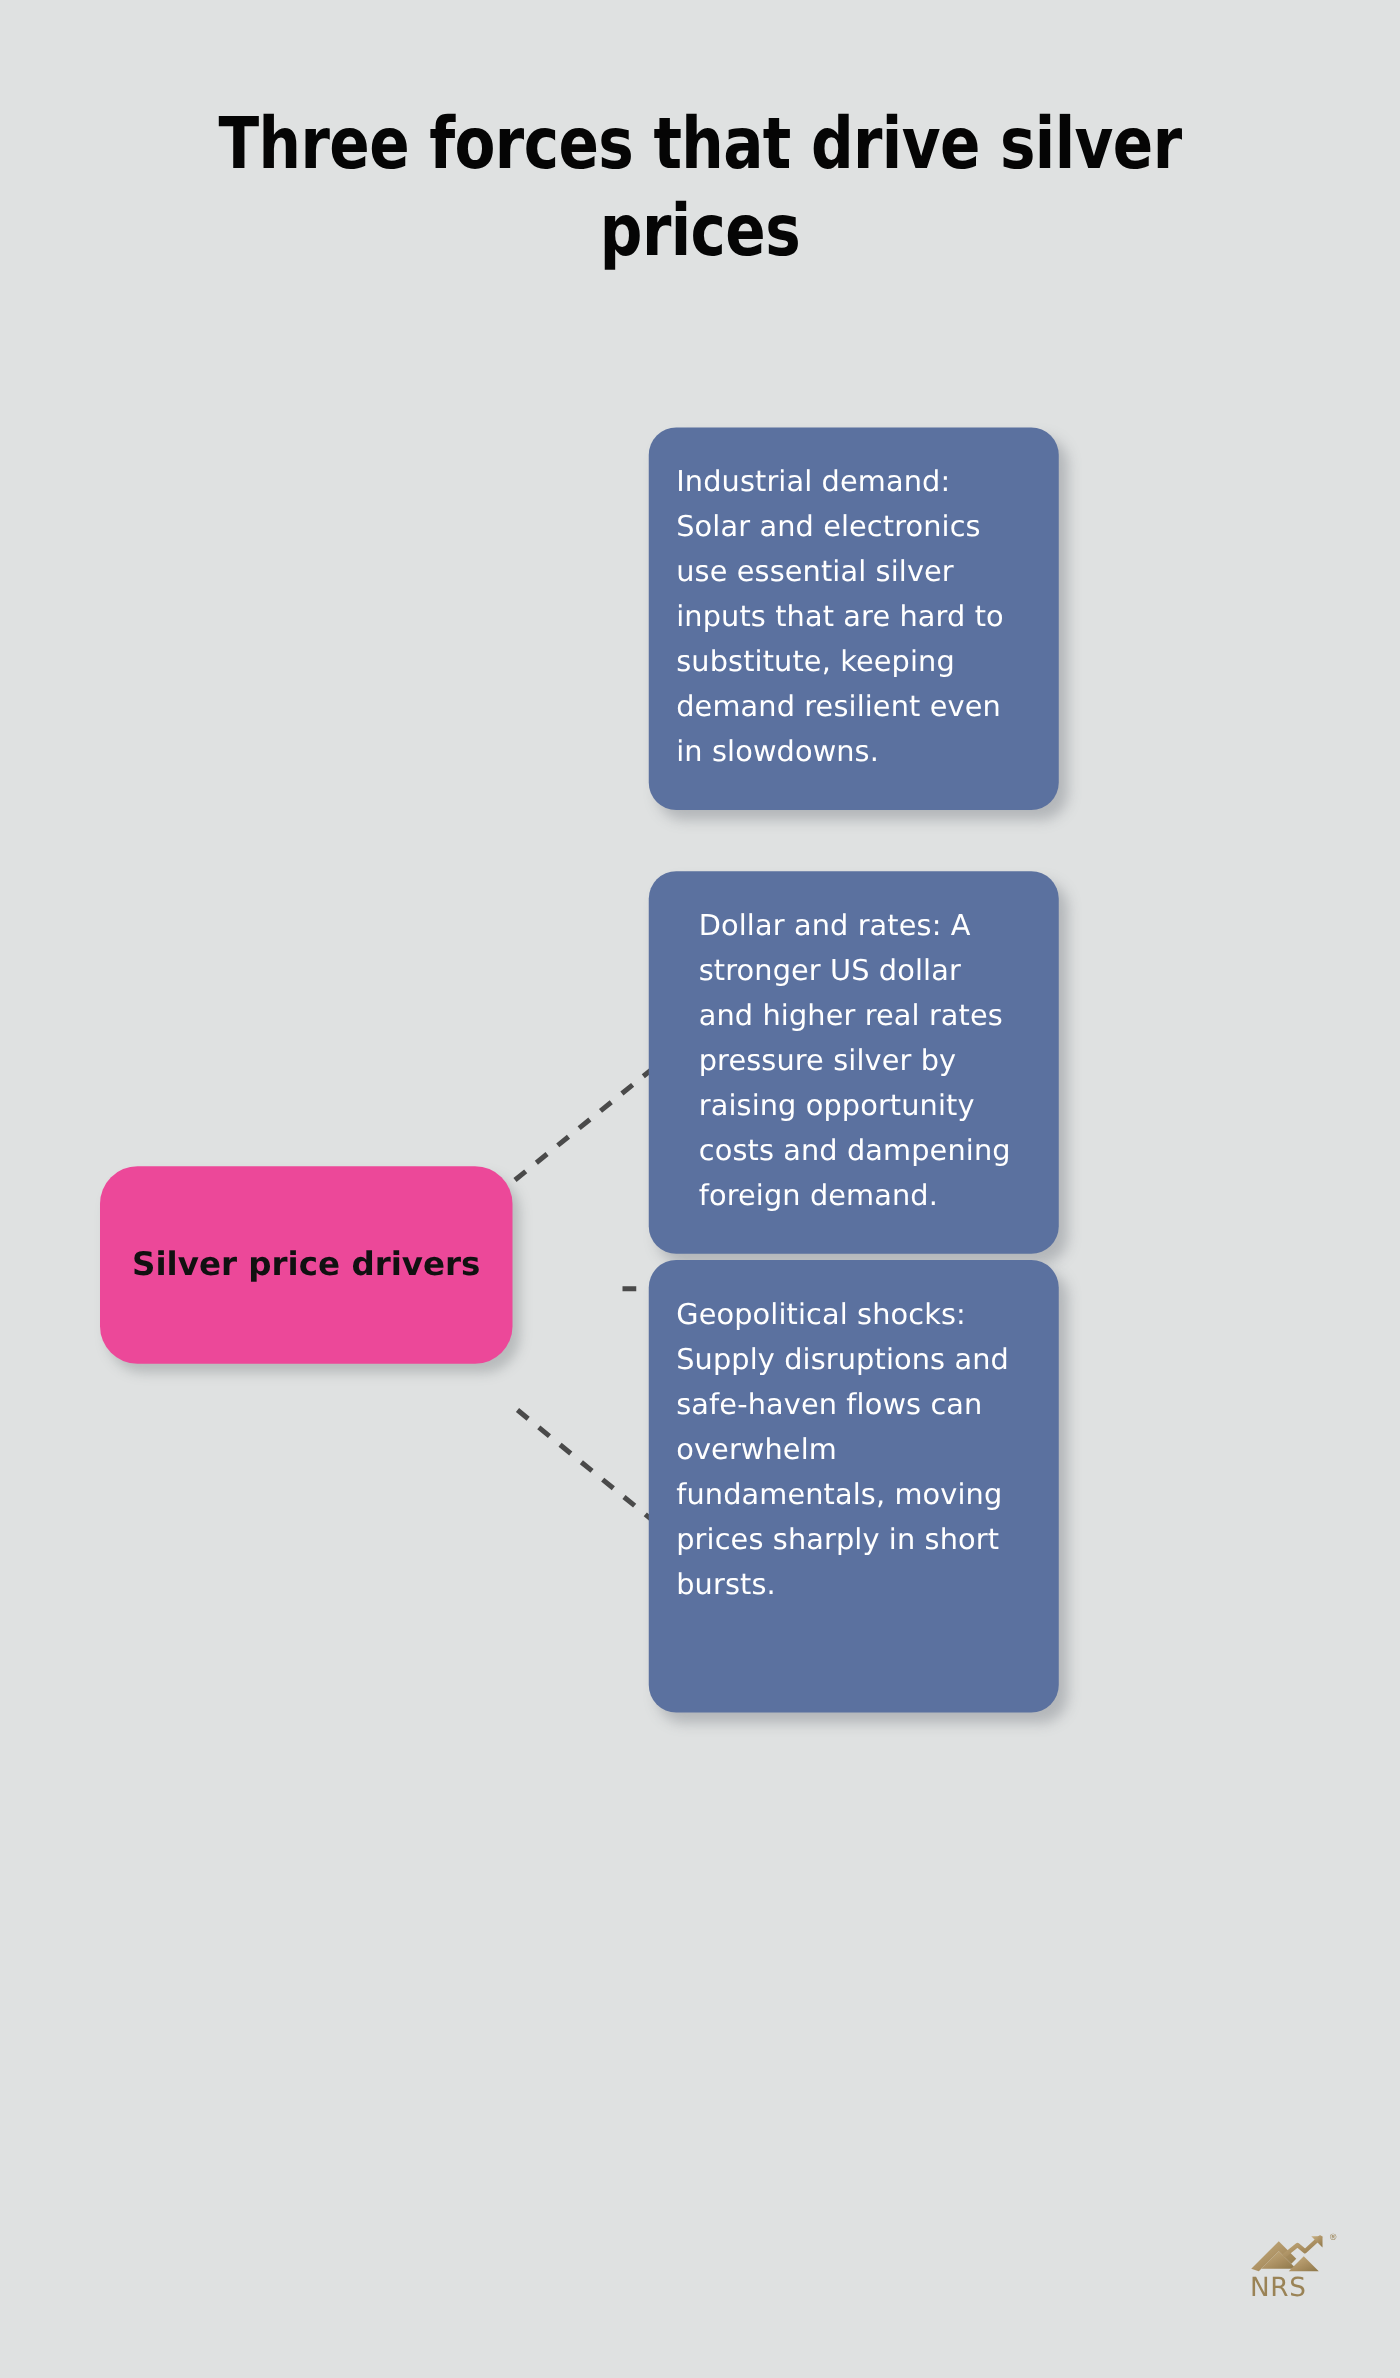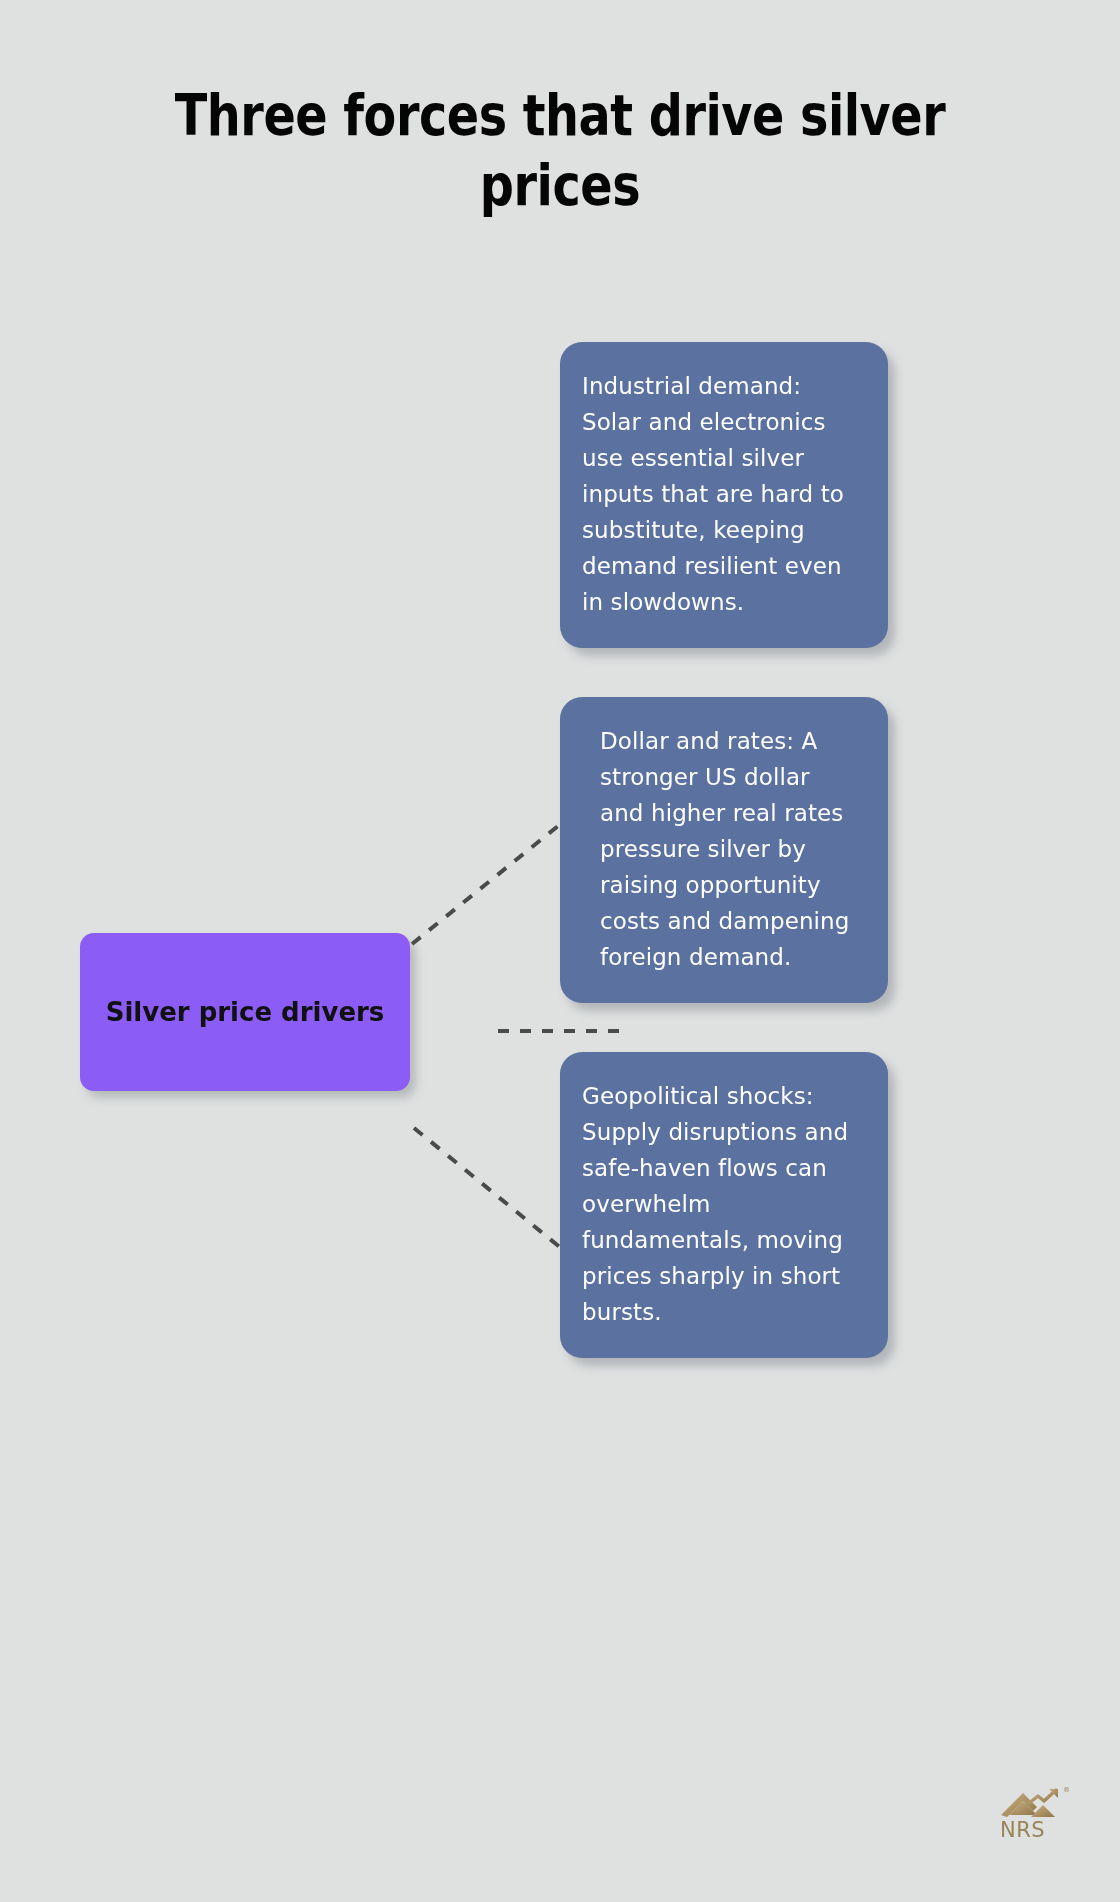--- a/index.html
+++ b/index.html
@@ -50,22 +50,22 @@
     pointer-events: none;
   }
 
   
   #center-node {
     position: absolute;
     left: 80px;
     top: 933px;
     width: 330px;
     height: 158px;
-    background: #8b5cf6;
-    border-radius: 14px;
+    background: #ec4899;
+    border-radius: 30px;
     box-shadow: 6px 7px 9px rgba(120,125,130,0.38);
     display: flex;
     align-items: center;
     justify-content: center;
     padding: 0 22px;
     box-sizing: border-box;
   }
   #center-node .label {
     font-family: "DejaVu Sans", "Liberation Sans", sans-serif;
     font-weight: 700;
@@ -78,33 +78,32 @@
   
   .branch-card {
     position: absolute;
     left: 519px;
     width: 328px;
     background: #5b719f;
     border-radius: 22px;
     box-shadow: 7px 8px 10px rgba(120,125,130,0.42);
     box-sizing: border-box;
     padding: 26px 28px 26px 22px;
-    margin-left: 41px;
   }
   .branch-card .body {
     font-family: "DejaVu Sans", "Liberation Sans", sans-serif;
     font-weight: 400;
     font-size: 23px;
     line-height: 36px;
     color: #ffffff;
     letter-spacing: 0.1px;
   }
   #card-0 { top: 342px; height: 306px; }
   #card-1 { top: 697px; height: 306px; padding-left: 40px; }
-  #card-2 { top: 1052px; height: 306px; }
+  #card-2 { top: 1008px; height: 362px; }
 
   
   #logo {
     position: absolute;
     left: 1000px;
     top: 1788px;
     width: 64px;
     height: 56px;
   }
   #logo .mark { display: block; }

